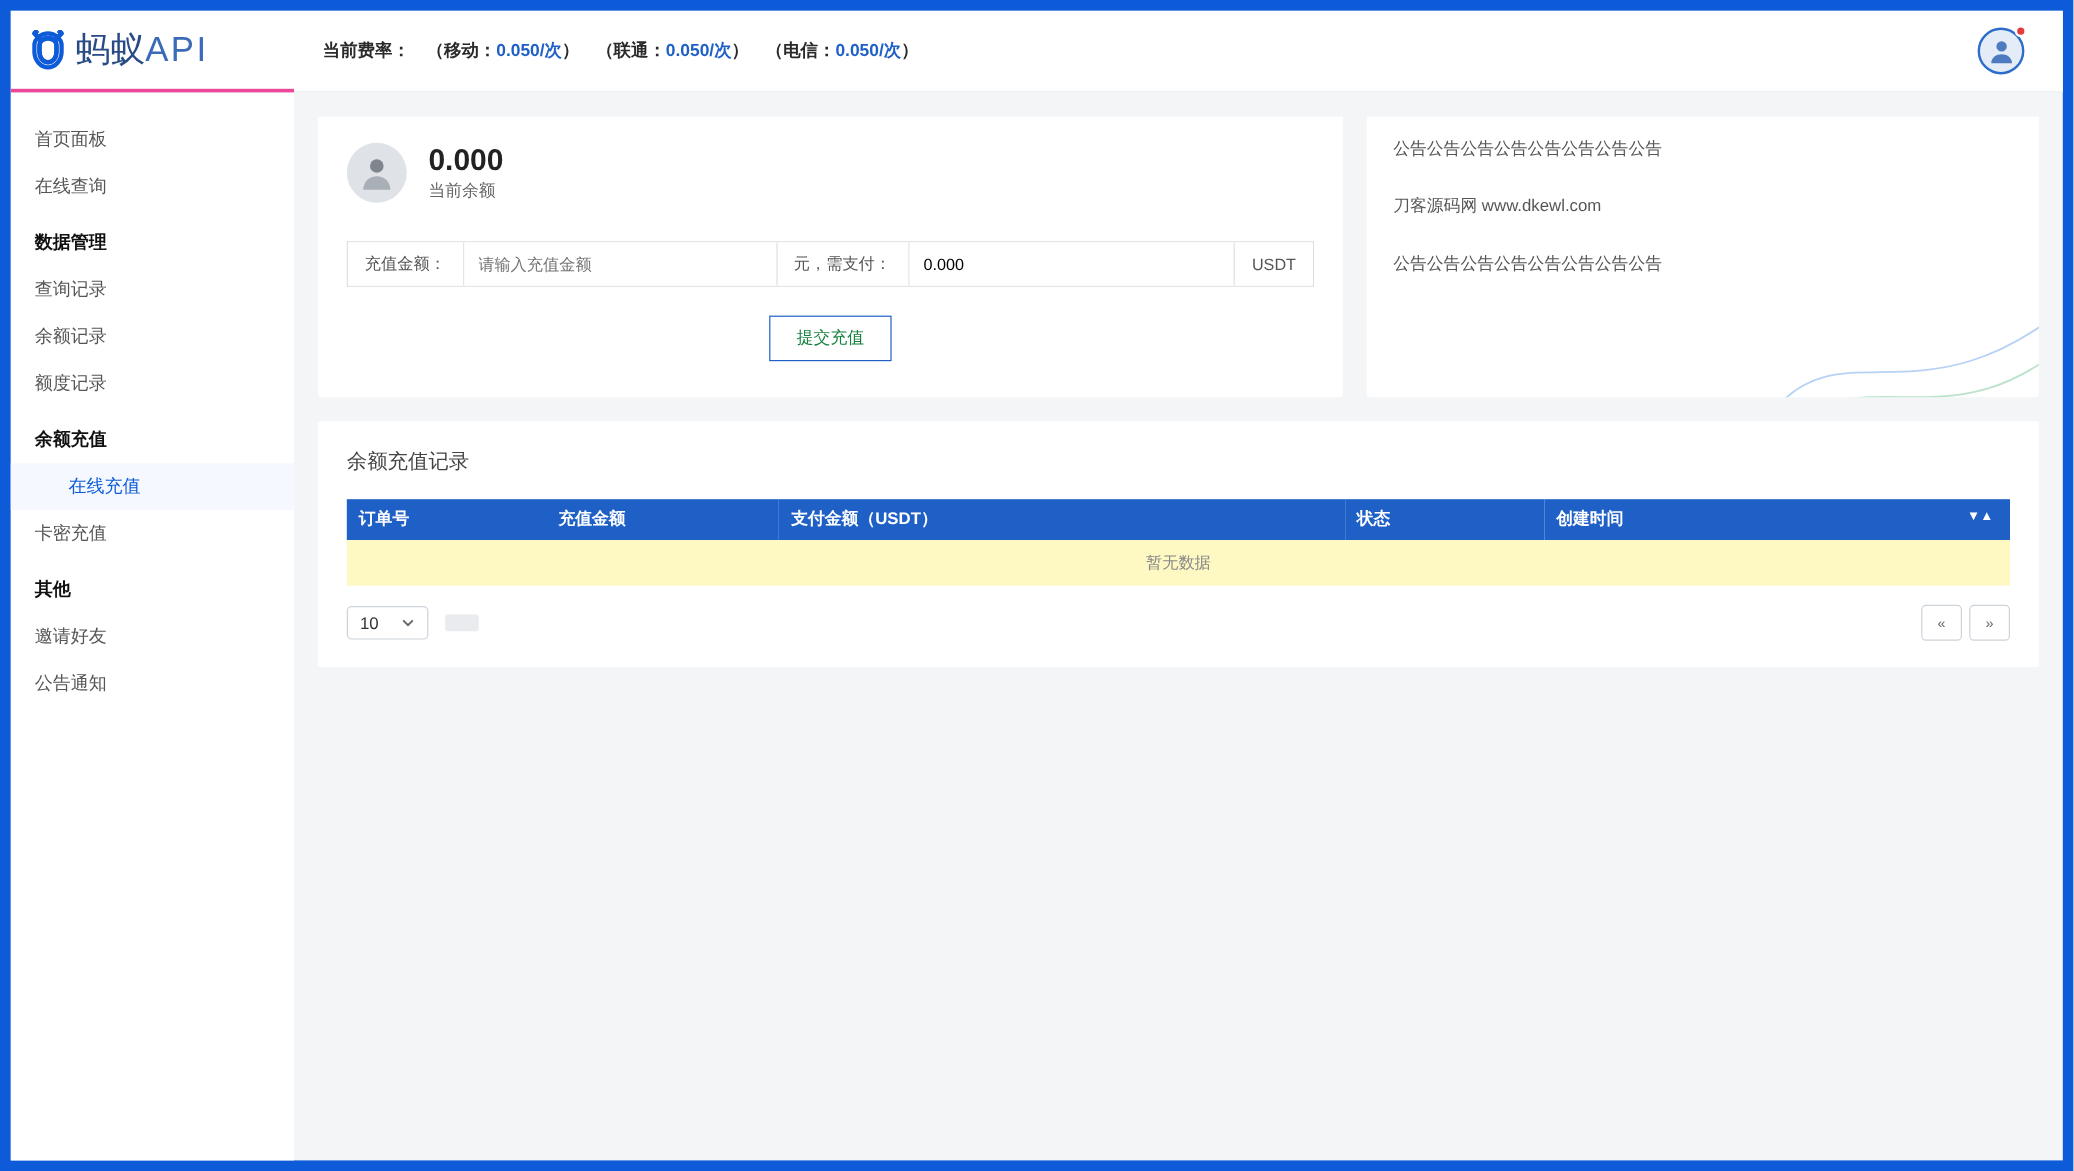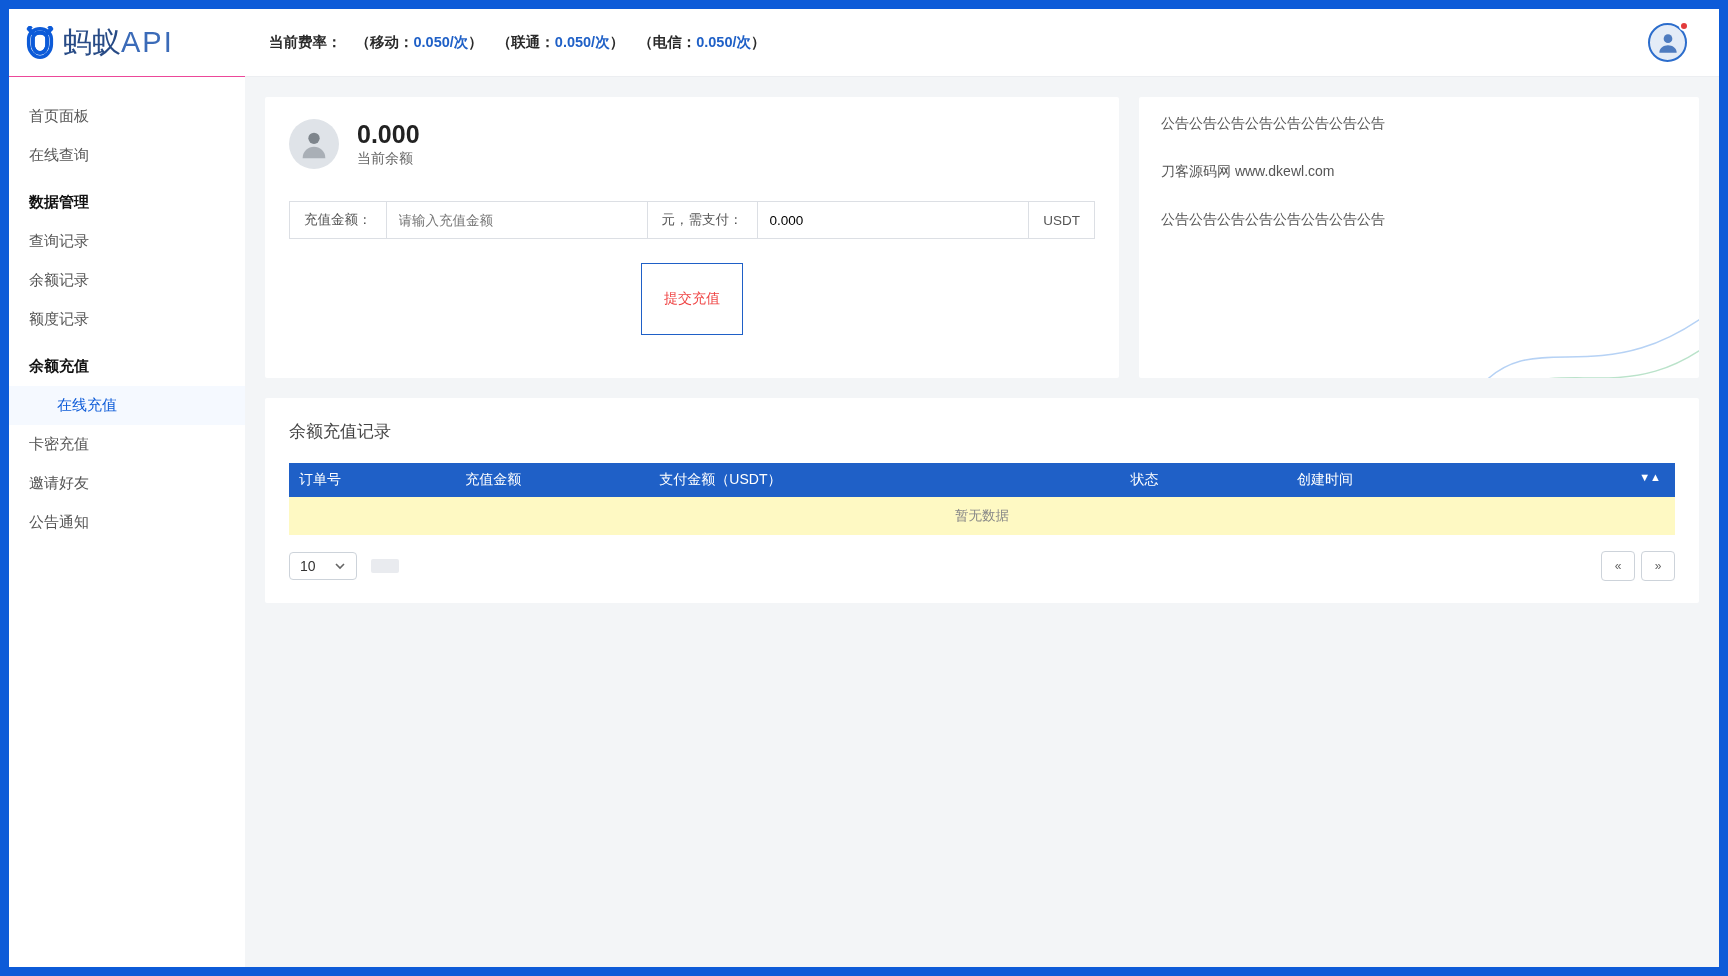--- a/index.html
+++ b/index.html
@@ -30,21 +30,21 @@
       display: flex;
       flex-direction: column;
       flex-shrink: 0;
     }
     .logo {
       height: 68px;
       display: flex;
       align-items: center;
       padding: 0 14px;
       gap: 6px;
-      border-bottom: 1px solid #ec4899;
+      border-bottom: 3px solid #ec4899;
     }
     .logo svg { color: #0d5bd8; }
     .logo-text {
       font-size: 29px;
       font-weight: 500;
       color: #284b86;
     }
     .logo-text span.api { color: #3b6bb8; letter-spacing: 2px; }
     .sidebar-nav { padding-top: 20px; }
     .nav-link, .nav-heading {
@@ -185,24 +185,24 @@
       outline: none;
       padding: 0 12px;
       font-size: 13.5px;
       background: #fff;
       flex: 1;
       min-width: 0;
     }
     .input-row .inp1 { width: 260px; flex: 0 0 260px; }
     .btn-submit {
       display: block;
-      margin: 13px auto;
-      padding: 26px 22px;
+      margin: 0 auto;
+      padding: 9px 22px;
       font-size: 14px;
-      color: #ef4444;
+      color: #15803d;
       background: #fff;
       border: 1px solid #1f60c7;
       cursor: pointer;
     }
     
     .card-ann {
       width: 560px;
       padding: 18px 22px 22px;
       position: relative;
       overflow: hidden;
@@ -235,21 +235,21 @@
       margin-bottom: 20px;
     }
     .table {
       width: 100%;
       border-collapse: collapse;
     }
     .table thead th {
       background: #1f60c7;
       color: #fff;
       font-size: 14px;
-      font-weight: 400;
+      font-weight: 700;
       text-align: left;
       padding: 8px 10px;
     }
     .table thead th:last-child { position: relative; }
     .sort-icon {
       position: absolute;
       right: 14px;
       font-size: 11px;
     }
     .table .empty-row td {
@@ -320,20 +320,21 @@
       <nav class="sidebar-nav" id="sidebar-nav">
           <a class="nav-link">首页面板</a>
           <a class="nav-link">在线查询</a>
           <div class="nav-heading">数据管理</div>
           <a class="nav-link">查询记录</a>
           <a class="nav-link">余额记录</a>
           <a class="nav-link">额度记录</a>
           <div class="nav-heading">余额充值</div>
           <a class="nav-link active">在线充值</a>
           <a class="nav-link">卡密充值</a>
+          <div class="nav-heading">其他</div>
           <a class="nav-link">邀请好友</a>
           <a class="nav-link">公告通知</a>
         </nav>
     </aside>
 
     <main class="main">
 
       <header class="topbar">
         <div class="rates">
           <span>当前费率：</span>

